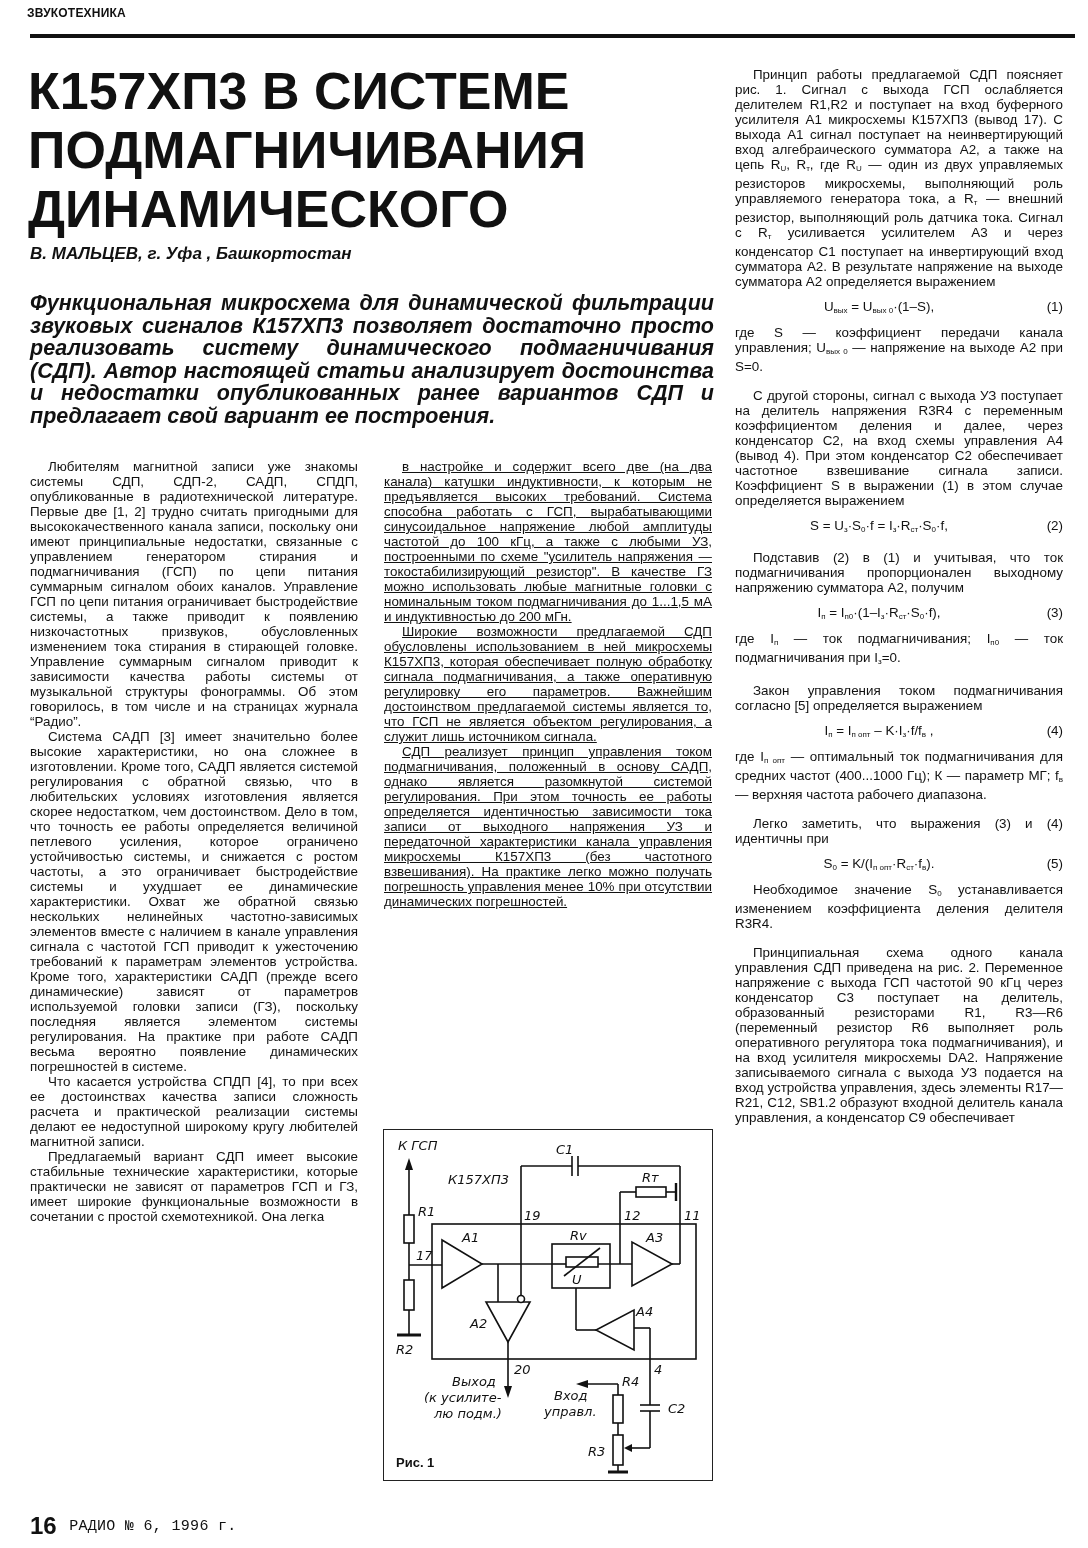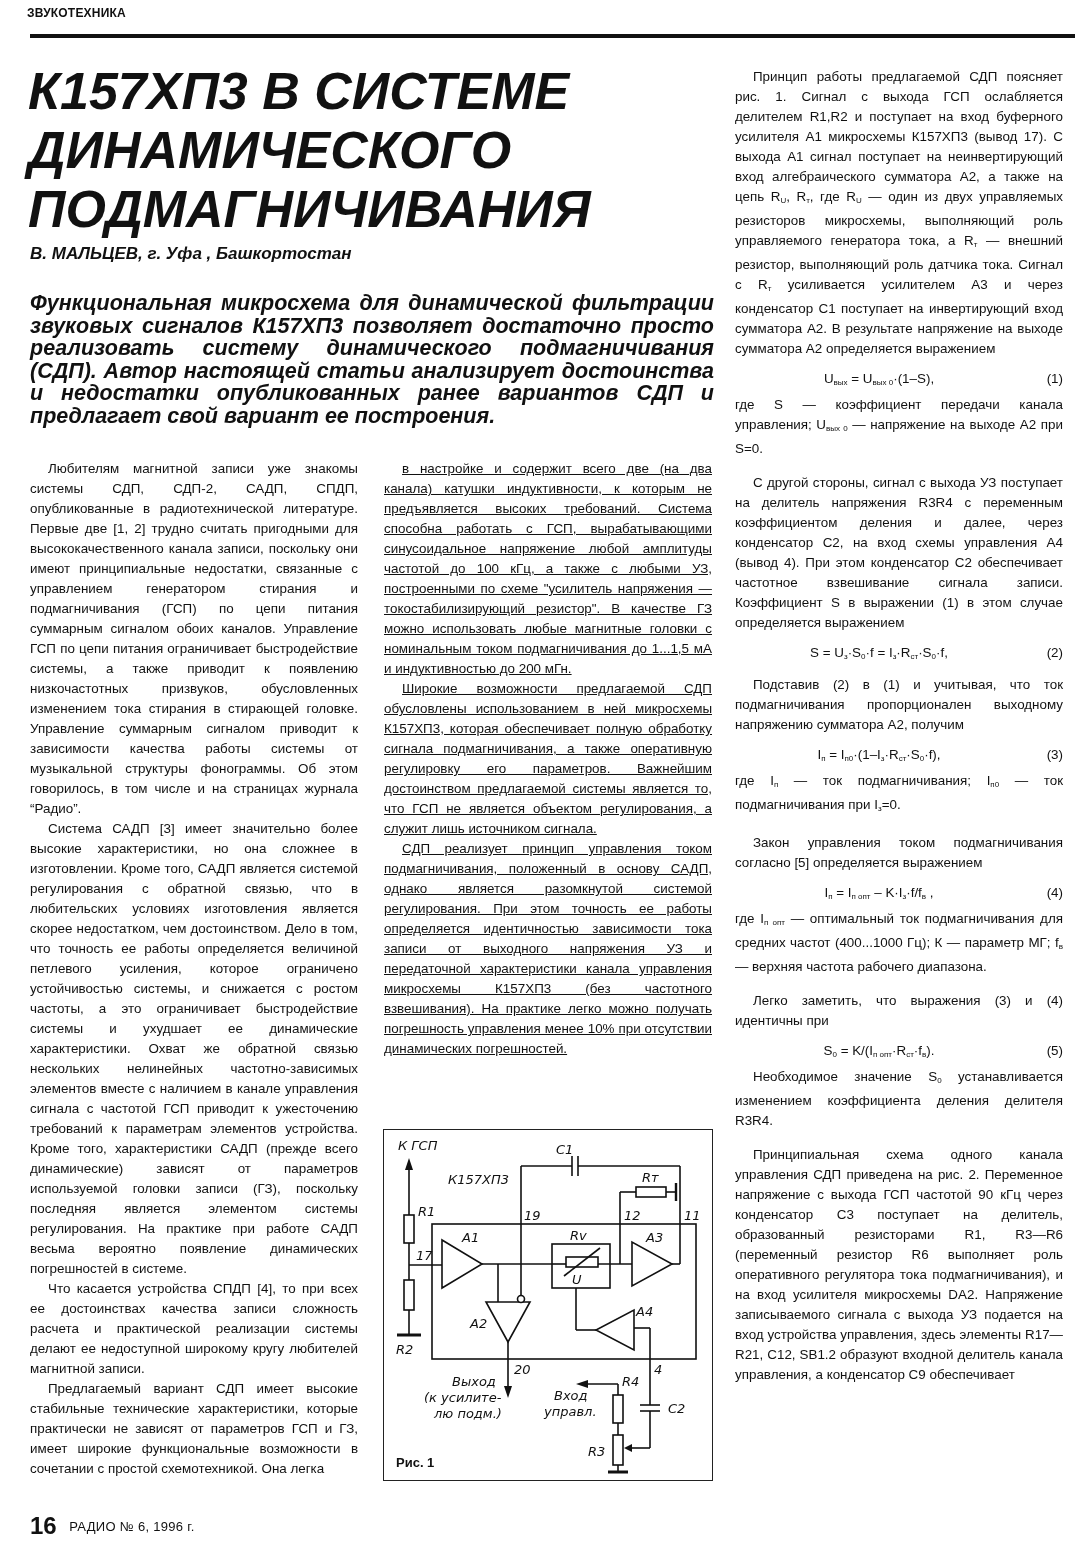--- a/index.html
+++ b/index.html
@@ -1,51 +1,51 @@
 <!DOCTYPE html>
 <html><head>
 <meta charset="utf-8">
 <style>
   html, body { margin: 0; padding: 0; background: #ffffff; }
   body { width: 1088px; height: 1548px; position: relative; overflow: hidden; color: #111; font-family: "Liberation Sans", sans-serif; }
   .section-label { position: absolute; left: 27px; top: 6px; font-weight: bold; font-size: 12px; letter-spacing: 0.2px; }
   .top-rule { position: absolute; left: 30px; top: 34px; width: 1045px; height: 4px; background: #111; }
-  .title { position: absolute; left: 28px; top: 62px; width: 680px; font-weight: bold; font-style: italic; font-size: 52px; line-height: 59px; letter-spacing: 0px; }
+  .title { position: absolute; left: 28px; top: 62px; width: 680px; font-weight: bold; font-size: 52px; line-height: 59px; letter-spacing: 0px; }
   .title div { white-space: nowrap; }
   .byline { position: absolute; left: 30px; top: 244px; font-weight: bold; font-style: italic; font-size: 17px; }
   .lead { position: absolute; left: 30px; top: 292px; width: 684px; font-style: italic; font-size: 21.5px; line-height: 22.5px; text-align: justify; font-weight: bold; }
   .lead p { margin: 0; }
-  .col { position: absolute; font-size: 13.4px; line-height: 20px; text-align: justify; }
+  .col { position: absolute; font-size: 13.4px; line-height: 15px; text-align: justify; }
   .col p { margin: 0; text-indent: 18px; }
   .col .gap { margin-top: 14px; }
   .col1 { left: 30px; top: 459px; width: 328px; }
   .col2 { left: 384px; top: 459px; width: 328px; text-decoration: underline; }
   .col3 { left: 735px; top: 67px; width: 328px; }
   .eq { position: relative; margin: 10px 0 8px 0; height: 18px; font-size: 13.4px; }
   .eq .expr { position: absolute; left: 0; right: 40px; text-align: center; white-space: nowrap; }
   .eq .num { position: absolute; right: 0; top: 0; }
   sub { font-size: 8px; vertical-align: -2px; }
   .figure { position: absolute; left: 383px; top: 1129px; width: 328px; height: 350px; border: 1.5px solid #222; text-decoration: underline; }
   .figure svg { position: absolute; left: 0; top: 0; }
   .fig-caption { position: absolute; left: 12px; top: 325px; font-weight: bold; font-size: 13px; text-align: center; }
   .footer { position: absolute; left: 30px; top: 1512px; }
   .page-num { font-weight: bold; font-size: 24px; vertical-align: middle; }
-  .journal { font-size: 13px; margin-left: 8px; vertical-align: middle; letter-spacing: 0.3px; }
+  .journal { font-size: 15px; margin-left: 8px; vertical-align: middle; letter-spacing: 0.3px; font-family: Liberation Mono, monospace; }
   .svgtxt { font-family: "DejaVu Sans", sans-serif; font-style: italic; font-size: 13px; fill: #111; }
 </style>
 </head>
 <body>
 
 <div class="section-label">ЗВУКОТЕХНИКА</div>
 <div class="top-rule"></div>
 
 <div class="title">
   <div>К157ХП3 В СИСТЕМЕ</div>
+  <div>ПОДМАГНИЧИВАНИЯ</div>
   <div>ДИНАМИЧЕСКОГО</div>
-  <div>ПОДМАГНИЧИВАНИЯ</div>
 </div>
 
 <div class="byline">В. МАЛЬЦЕВ, г. Уфа , Башкортостан</div>
 
 <div class="lead">
   <p>Функциональная микросхема для динамической фильтрации звуковых сигналов К157ХП3 позволяет достаточно просто реализовать систему динамического подмагничивания (СДП). Автор настоящей статьи анализирует достоинства и недостатки опубликованных ранее вариантов СДП и предлагает свой вариант ее построения.</p>
 </div>
 
 <div class="col col1">
   <p>Любителям магнитной записи уже знакомы системы СДП, СДП-2, САДП, СПДП, опубликованные в радиотехнической литературе. Первые две [1, 2] трудно считать пригодными для высококачественного канала записи, поскольку они имеют принципиальные недостатки, связанные с управлением генератором стирания и подмагничивания (ГСП) по цепи питания суммарным сигналом обоих каналов. Управление ГСП по цепи питания ограничивает быстродействие системы, а также приводит к появлению низкочастотных призвуков, обусловленных изменением тока стирания в стирающей головке. Управление суммарным сигналом приводит к зависимости качества работы системы от музыкальной структуры фонограммы. Об этом говорилось, в том числе и на страницах журнала “Радио”.</p>

